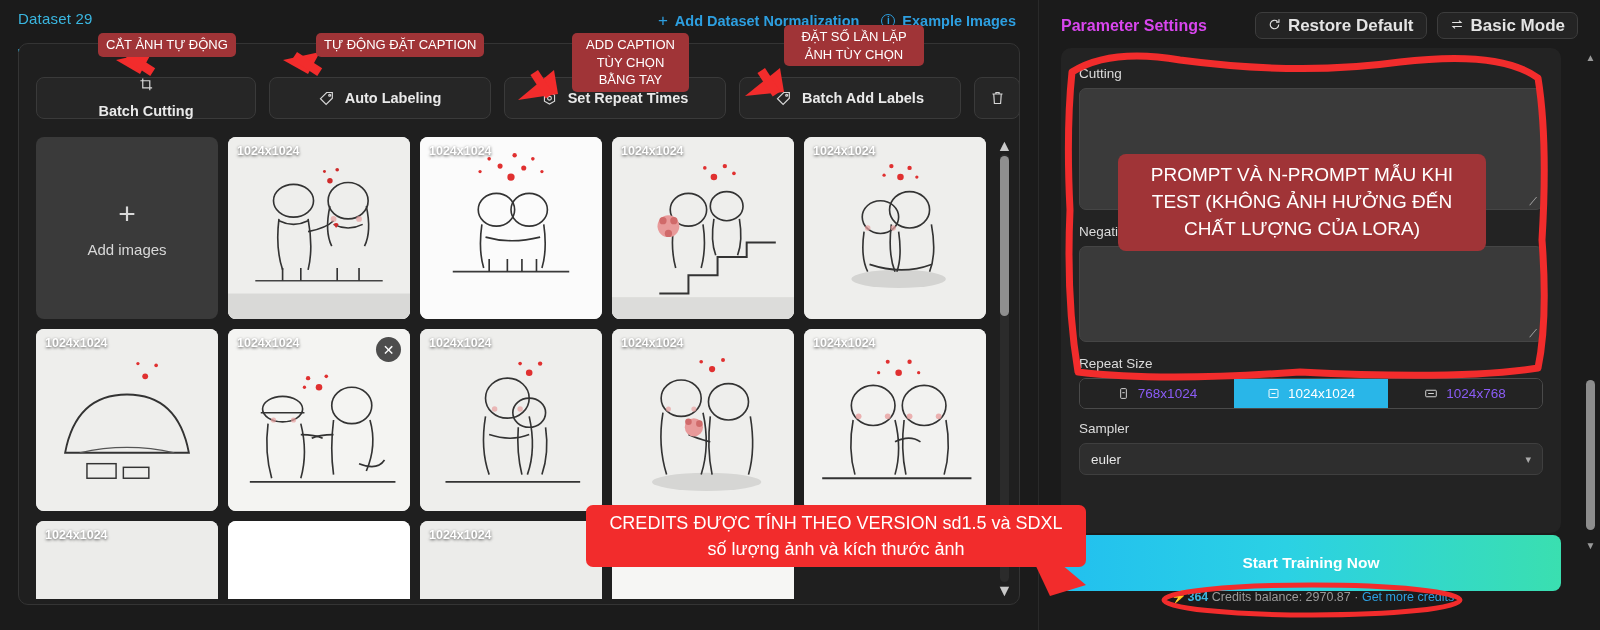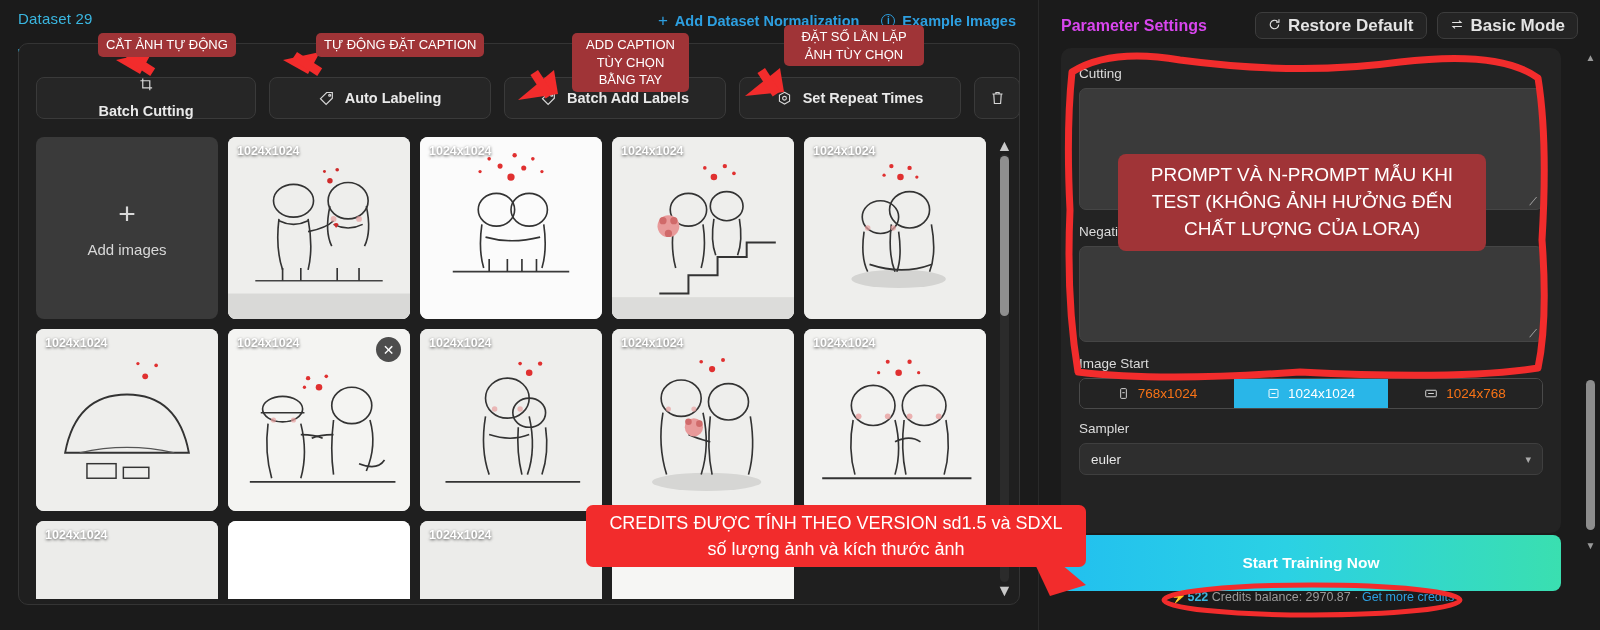--- a/index.html
+++ b/index.html
@@ -223,21 +223,21 @@
     display: flex;
     width: 464px; height: 31px;
     border: 1px solid #4a4a4a;
     border-radius: 7px;
     overflow: hidden;
   }
   .seg-item {
     flex: 1;
     display: flex; align-items: center; justify-content: center;
     gap: 8px;
-    font-size: 13.5px; color: #f97316;
+    font-size: 13.5px; color: #8b5cf6;
     background: #232323;
     cursor: pointer;
   }
   .seg-item.active { background: #29b6e8; color: #fff; }
   .seg-ic { display: flex; align-items: center; }
 
   .select {
     position: relative;
     width: 464px; height: 32px;
     background: #2e2e2e;
@@ -368,37 +368,37 @@
         </div>
         <div class="tool-btn w2">
           <span class="tool-icon">
             <svg width="15" height="15" viewBox="0 0 16 16" fill="none" stroke="#d6d6d6" stroke-width="1.3">
               <path d="M8.2 1.6H14.2V7.6L7.6 14.2L1.6 8.2Z"></path>
                 <circle cx="11.4" cy="4.5" r="1.05"></circle>
             </svg>
           </span>
           <span>Auto Labeling</span>
         </div>
+        <div class="tool-btn w4">
+          <span class="tool-icon">
+            <svg width="15" height="15" viewBox="0 0 16 16" fill="none" stroke="#d6d6d6" stroke-width="1.2">
+              <path d="M8 1.4L13.4 4.4V10.8L8 13.9L2.6 10.8V4.4Z"></path>
+                <circle cx="8" cy="7.7" r="2"></circle>
+            </svg>
+          </span>
+          <span>Set Repeat Times</span>
+        </div>
         <div class="tool-btn w3">
           <span class="tool-icon">
             <svg width="15" height="15" viewBox="0 0 16 16" fill="none" stroke="#d6d6d6" stroke-width="1.3">
               <path d="M8.2 1.6H14.2V7.6L7.6 14.2L1.6 8.2Z"></path>
                 <circle cx="11.4" cy="4.5" r="1.05"></circle>
             </svg>
           </span>
           <span>Batch Add Labels</span>
-        </div>
-        <div class="tool-btn w4">
-          <span class="tool-icon">
-            <svg width="15" height="15" viewBox="0 0 16 16" fill="none" stroke="#d6d6d6" stroke-width="1.2">
-              <path d="M8 1.4L13.4 4.4V10.8L8 13.9L2.6 10.8V4.4Z"></path>
-                <circle cx="8" cy="7.7" r="2"></circle>
-            </svg>
-          </span>
-          <span>Set Repeat Times</span>
         </div>
         <div class="tool-btn icon-only">
           <span class="tool-icon">
             <svg width="15" height="16" viewBox="0 0 16 17" fill="none" stroke="#d6d6d6" stroke-width="1.25">
               <path d="M2.6 4.2H13.4"></path>
                 <path d="M6.3 4.2V2.6H9.7V4.2"></path>
               <path d="M4 4.2L4.7 14.4H11.3L12 4.2"></path>
             </svg>
           </span>
         </div>
@@ -732,21 +732,21 @@
       <div class="fld-label">Cutting</div>
       <div class="ta prompt">
         <div class="resz">⟋</div>
       </div>
       <div class="gap14"></div>
       <div class="fld-label">Negative Prompt</div>
       <div class="ta neg">
         <div class="resz">⟋</div>
       </div>
       <div class="gap14"></div>
-      <div class="fld-label">Image Start</div>
+      <div class="fld-label">Repeat Size</div>
       <div class="seg">
         <div class="seg-item">
           <span class="seg-ic">
             <svg width="13" height="13" viewBox="0 0 16 16" fill="none" stroke="#d8d8d8" stroke-width="1.2">
               <rect x="4.5" y="2" width="7" height="12" rx="1"></rect>
                 <path d="M6.5 7h3"></path>
             </svg>
           </span>
           <span>768x1024</span>
         </div>
@@ -775,21 +775,21 @@
         <span>euler</span>
         <span class="chev">▾</span>
       </div>
     </div>
 
     <div class="train-btn">
       <span>Start Training Now</span>
     </div>
 
     <div class="credits">
-      <span class="cost">-</span><span class="bolt">⚡</span><span class="cost">522</span>
+      <span class="cost">-</span><span class="bolt">⚡</span><span class="cost">364</span>
       <span>Credits balance: 2970.87</span>
       <span>·</span>
       <span class="more">Get more credits</span>
     </div>
 
     <div class="win-sb">
       <div class="win-tri">▲</div>
       <div class="win-track">
         <div class="win-thumb"></div>
       </div>

